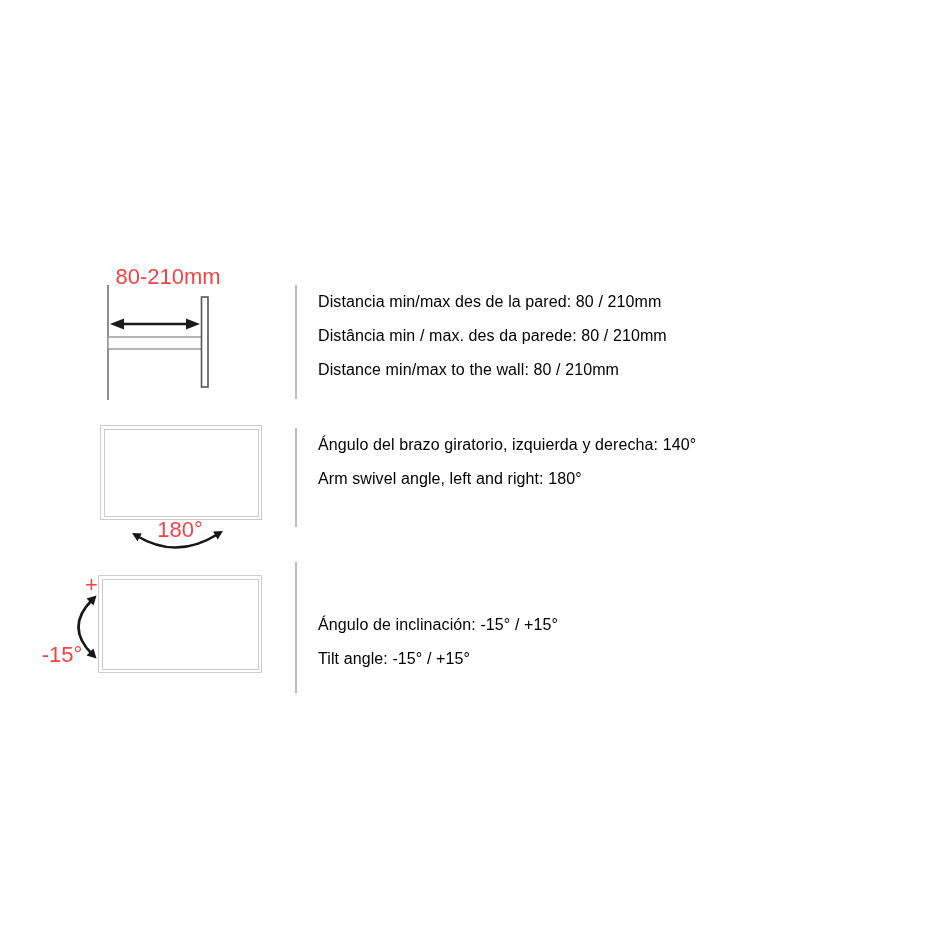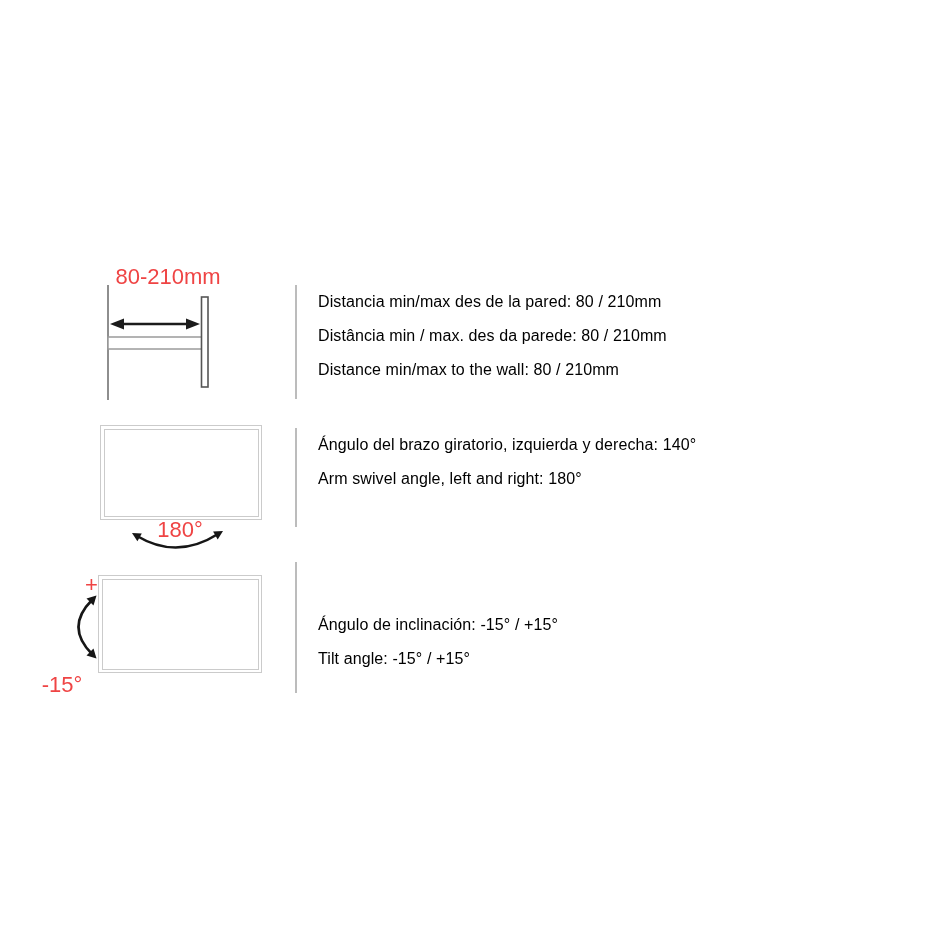--- a/index.html
+++ b/index.html
@@ -102,21 +102,21 @@
 
   <section>
     <div class="dim-label" style="left:40px; top:572px; width:48px;margin-left:44px;">+15°</div>
 
     <svg class="abs" style="left:62px; top:592px;" width="42" height="70" viewBox="0 0 42 70">
       <path d="M30,8 Q3,35 30,62" fill="none" stroke="#161616" stroke-width="2.6"></path>
       <polygon points="34.5,3.5 31.5,13.5 24.5,6.5" fill="#161616"></polygon>
       <polygon points="34.5,66.5 31.5,56.5 24.5,63.5" fill="#161616"></polygon>
     </svg>
 
-    <div class="dim-label" style="left:38px; top:672px; width:48px;">-15°</div>
+    <div class="dim-label" style="left:38px; top:642px; width:48px;">-15°</div>
 
     <div class="screen" style="left:98px; top:575px; width:164px; height:98px;">
       <div class="screen-inner"></div>
     </div>
 
     <div class="divider" style="top:562px; height:131px;"></div>
 
     <div class="spec-text" style="top:568px;margin-top:40px;">
       <div>Ángulo de inclinación: -15° / +15°</div>
       <div>Tilt angle: -15° / +15°</div>

